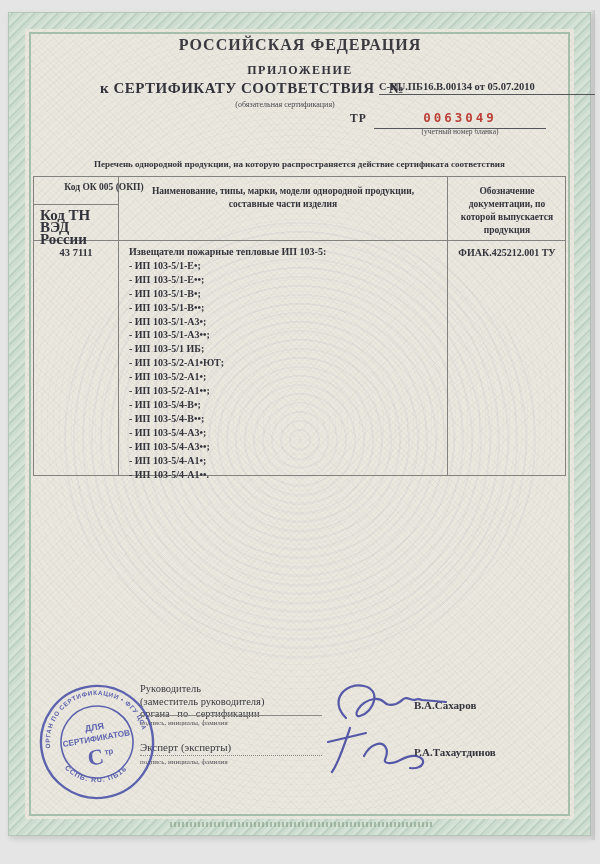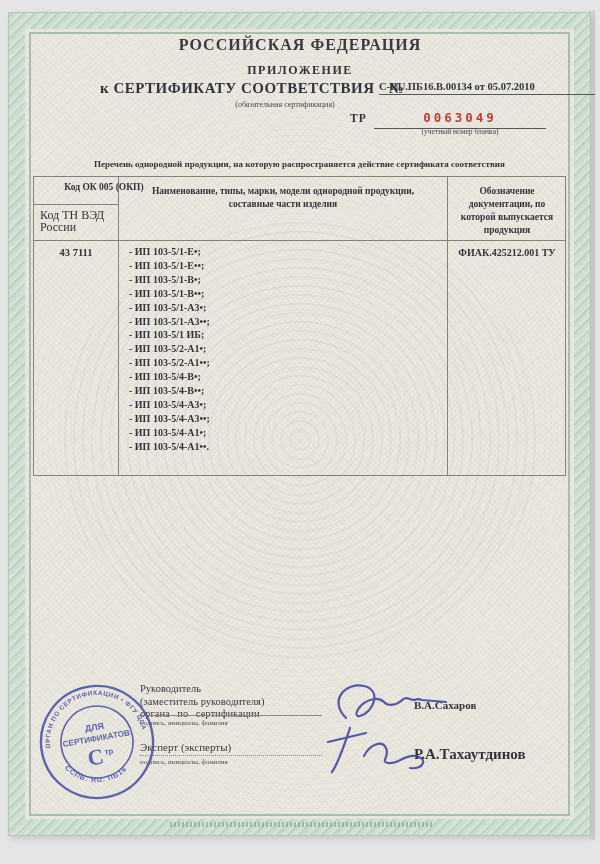--- a/index.html
+++ b/index.html
@@ -55,37 +55,37 @@
 
   
   .tbl-caption { left:33px; top:159px; width:533px; text-align:center; font-size:9px; font-weight:bold; }
   .tbl { position:absolute; left:33px; top:176px; width:533px; height:300px; border:1px solid #82827e; }
   .cell { position:absolute; color:#33333b; }
   .v1 { position:absolute; left:84px;  top:0; bottom:0; width:1px; background:#82827e; }
   .v2 { position:absolute; left:413px; top:0; bottom:0; width:1px; background:#82827e; }
   .hhr { position:absolute; left:0; right:0; top:63px; height:1px; background:#82827e; }
   .hsub { position:absolute; left:0; width:84px; top:27px; height:1px; background:#82827e; }
   .c1a { left:0; top:5px; width:84px; text-align:center; font-size:9.5px; font-weight:bold;margin-left:28px; }
-  .c1b { left:6px; top:32px; width:76px; font-size:12px; font-weight:normal; line-height:12px; }
+  .c1b { left:6px; top:32px; width:76px; font-size:15px; font-weight:bold; line-height:12px; }
   .c2h { left:85px; top:8px; width:328px; text-align:center; font-size:9.5px; font-weight:bold; line-height:13px; padding:0 18px; }
   .c3h { left:414px; top:8px; width:118px; text-align:center; font-size:9.5px; font-weight:bold; line-height:13px; padding:0 6px; }
   .code { left:0; top:70px; width:84px; text-align:center; font-size:10.5px; font-weight:bold; }
   .prod { left:95px; top:68px; width:315px; font-size:10px; font-weight:bold; line-height:13.9px; }
   .doc  { left:414px; top:70px; width:118px; text-align:center; font-size:10px; font-weight:bold; }
 
   
   .role { left:140px; top:683px; width:185px; font-size:10.5px; line-height:12.5px; color:#3a3a40; }
   .role div:last-child { word-spacing:5px; }
   .uline1 { left:140px; top:715px; width:182px; border-bottom:1px solid #8a8a86; }
   .cap1   { left:140px; top:719px; font-size:7px; color:#55555a; }
   .expert { left:140px; top:741px; font-size:11px; color:#3a3a40; }
   .uline2 { left:140px; top:755px; width:182px; border-bottom:1px dotted #8a8a86; }
   .cap2   { left:140px; top:758px; font-size:7px; color:#55555a; }
   .name1  { left:414px; top:699px; font-size:11px; font-weight:bold; }
-  .name2  { left:414px; top:746px; font-size:15px; font-weight:bold; }
+  .name2  { left:414px; top:746px; font-size:11px; font-weight:bold; }
 
   .sig { position:absolute; }
   .stamp { position:absolute; left:35px; top:680px; width:124px; height:124px; transform:rotate(-10deg); opacity:.88; }
 </style>
 </head>
 <body>
 
 <div class="page">
   <div class="paper"></div>
   <div class="watermark"></div>
@@ -112,28 +112,30 @@
     <div class="v1"></div>
     <div class="v2"></div>
     <div class="hhr"></div>
     <div class="hsub"></div>
     <div class="cell c1a">Код ОК 005 (ОКП)</div>
     <div class="cell c1b">Код ТН ВЭД России</div>
     <div class="cell c2h">Наименование, типы, марки, модели однородной продукции, составные части изделия</div>
     <div class="cell c3h">Обозначение документации, по которой выпускается продукция</div>
     <div class="cell code">43 7111</div>
     <div class="cell prod">
+      <div>Извещатели пожарные тепловые ИП 103-5:</div>
       <div>
           <div>- ИП 103-5/1-Е•;</div>
           <div>- ИП 103-5/1-Е••;</div>
           <div>- ИП 103-5/1-В•;</div>
           <div>- ИП 103-5/1-В••;</div>
           <div>- ИП 103-5/1-А3•;</div>
           <div>- ИП 103-5/1-А3••;</div>
           <div>- ИП 103-5/1 ИБ;</div>
+          <div>- ИП 103-5/2-А1•ЮТ;</div>
           <div>- ИП 103-5/2-А1•;</div>
           <div>- ИП 103-5/2-А1••;</div>
           <div>- ИП 103-5/4-В•;</div>
           <div>- ИП 103-5/4-В••;</div>
           <div>- ИП 103-5/4-А3•;</div>
           <div>- ИП 103-5/4-А3••;</div>
           <div>- ИП 103-5/4-А1•;</div>
           <div>- ИП 103-5/4-А1••.</div>
         </div>
     </div>

